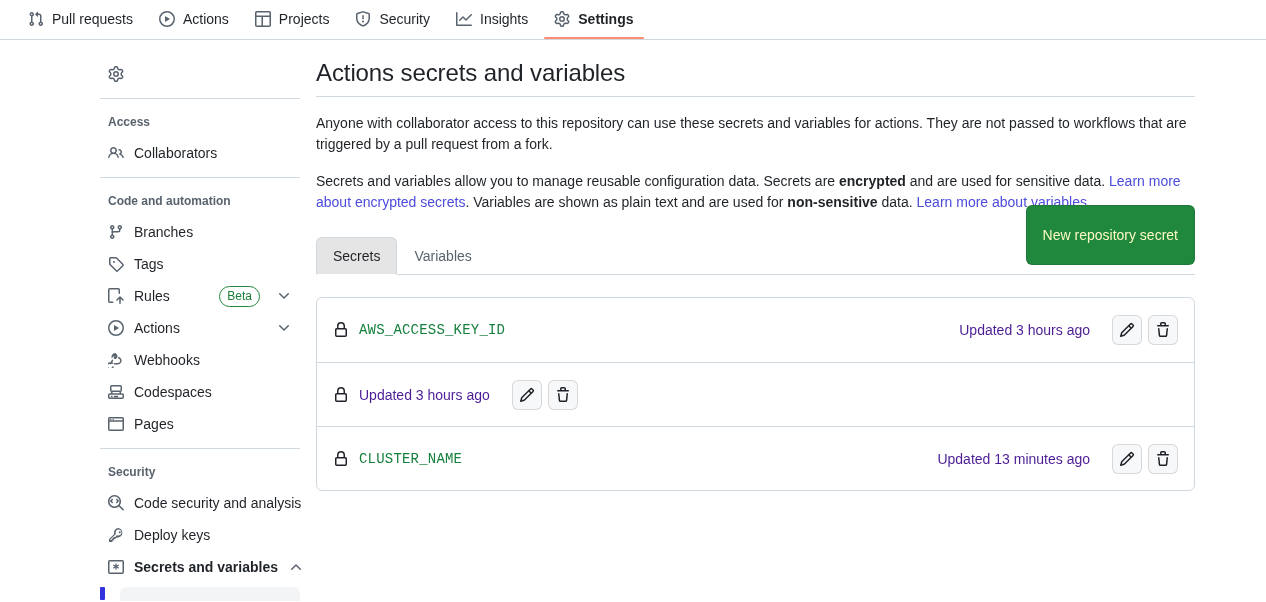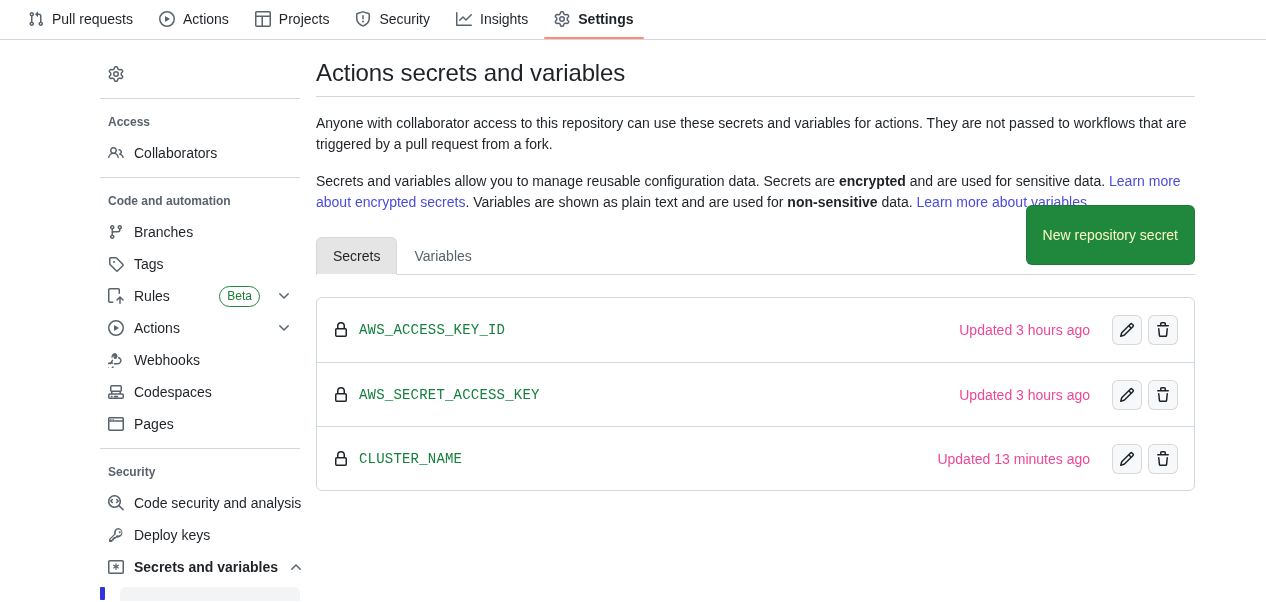--- a/index.html
+++ b/index.html
@@ -217,21 +217,21 @@
     font-size: 14px;
     line-height: 20px;
     color: #15803d;
     letter-spacing: 0.2px;
     flex: 1;
     white-space: nowrap;
   }
   .sec-updated {
     font-size: 14px;
     line-height: 20px;
-    color: #ec4899;
+    color: #4c1d95;
     margin-right: 16px;
     white-space: nowrap;
   }
   .icon-btn {
     width: 30px;
     height: 30px;
     border: 1px solid rgba(31,35,40,0.15);
     border-radius: 6px;
     background: #f6f8fa;
     display: inline-flex;
@@ -495,21 +495,20 @@
           </span>
         </button>
       </div>
 
       <div class="sec-row">
         <span class="sec-lock">
           <svg width="16" height="16" viewBox="0 0 16 16">
               <path d="M4 4a4 4 0 0 1 8 0v2h.25c.966 0 1.75.784 1.75 1.75v5.5A1.75 1.75 0 0 1 12.25 15h-8.5A1.75 1.75 0 0 1 2 13.25v-5.5C2 6.784 2.784 6 3.75 6H4Zm8.25 3.5h-8.5a.25.25 0 0 0-.25.25v5.5c0 .138.112.25.25.25h8.5a.25.25 0 0 0 .25-.25v-5.5a.25.25 0 0 0-.25-.25ZM10.5 6V4a2.5 2.5 0 1 0-5 0v2Z"></path>
             </svg>
         </span>
-        <span class="sec-name">AWS_SECRET_ACCESS_KEY</span>
         <span class="sec-updated">Updated 3 hours ago</span>
         <button class="icon-btn">
           <span>
             <svg width="16" height="16" viewBox="0 0 16 16">
                 <path d="M11.013 1.427a1.75 1.75 0 0 1 2.474 0l1.086 1.086a1.75 1.75 0 0 1 0 2.474l-8.61 8.61c-.21.21-.47.364-.756.445l-3.251.93a.75.75 0 0 1-.927-.928l.929-3.25c.081-.286.235-.547.445-.758l8.61-8.61Zm1.414 1.06a.25.25 0 0 0-.354 0L10.811 3.75l1.439 1.44 1.263-1.263a.25.25 0 0 0 0-.354Zm-1.237 3.763L9.75 4.81l-6.286 6.287a.25.25 0 0 0-.064.108l-.558 1.953 1.953-.558a.25.25 0 0 0 .108-.064Z"></path>
               </svg>
           </span>
         </button>
         <button class="icon-btn">
           <span>

